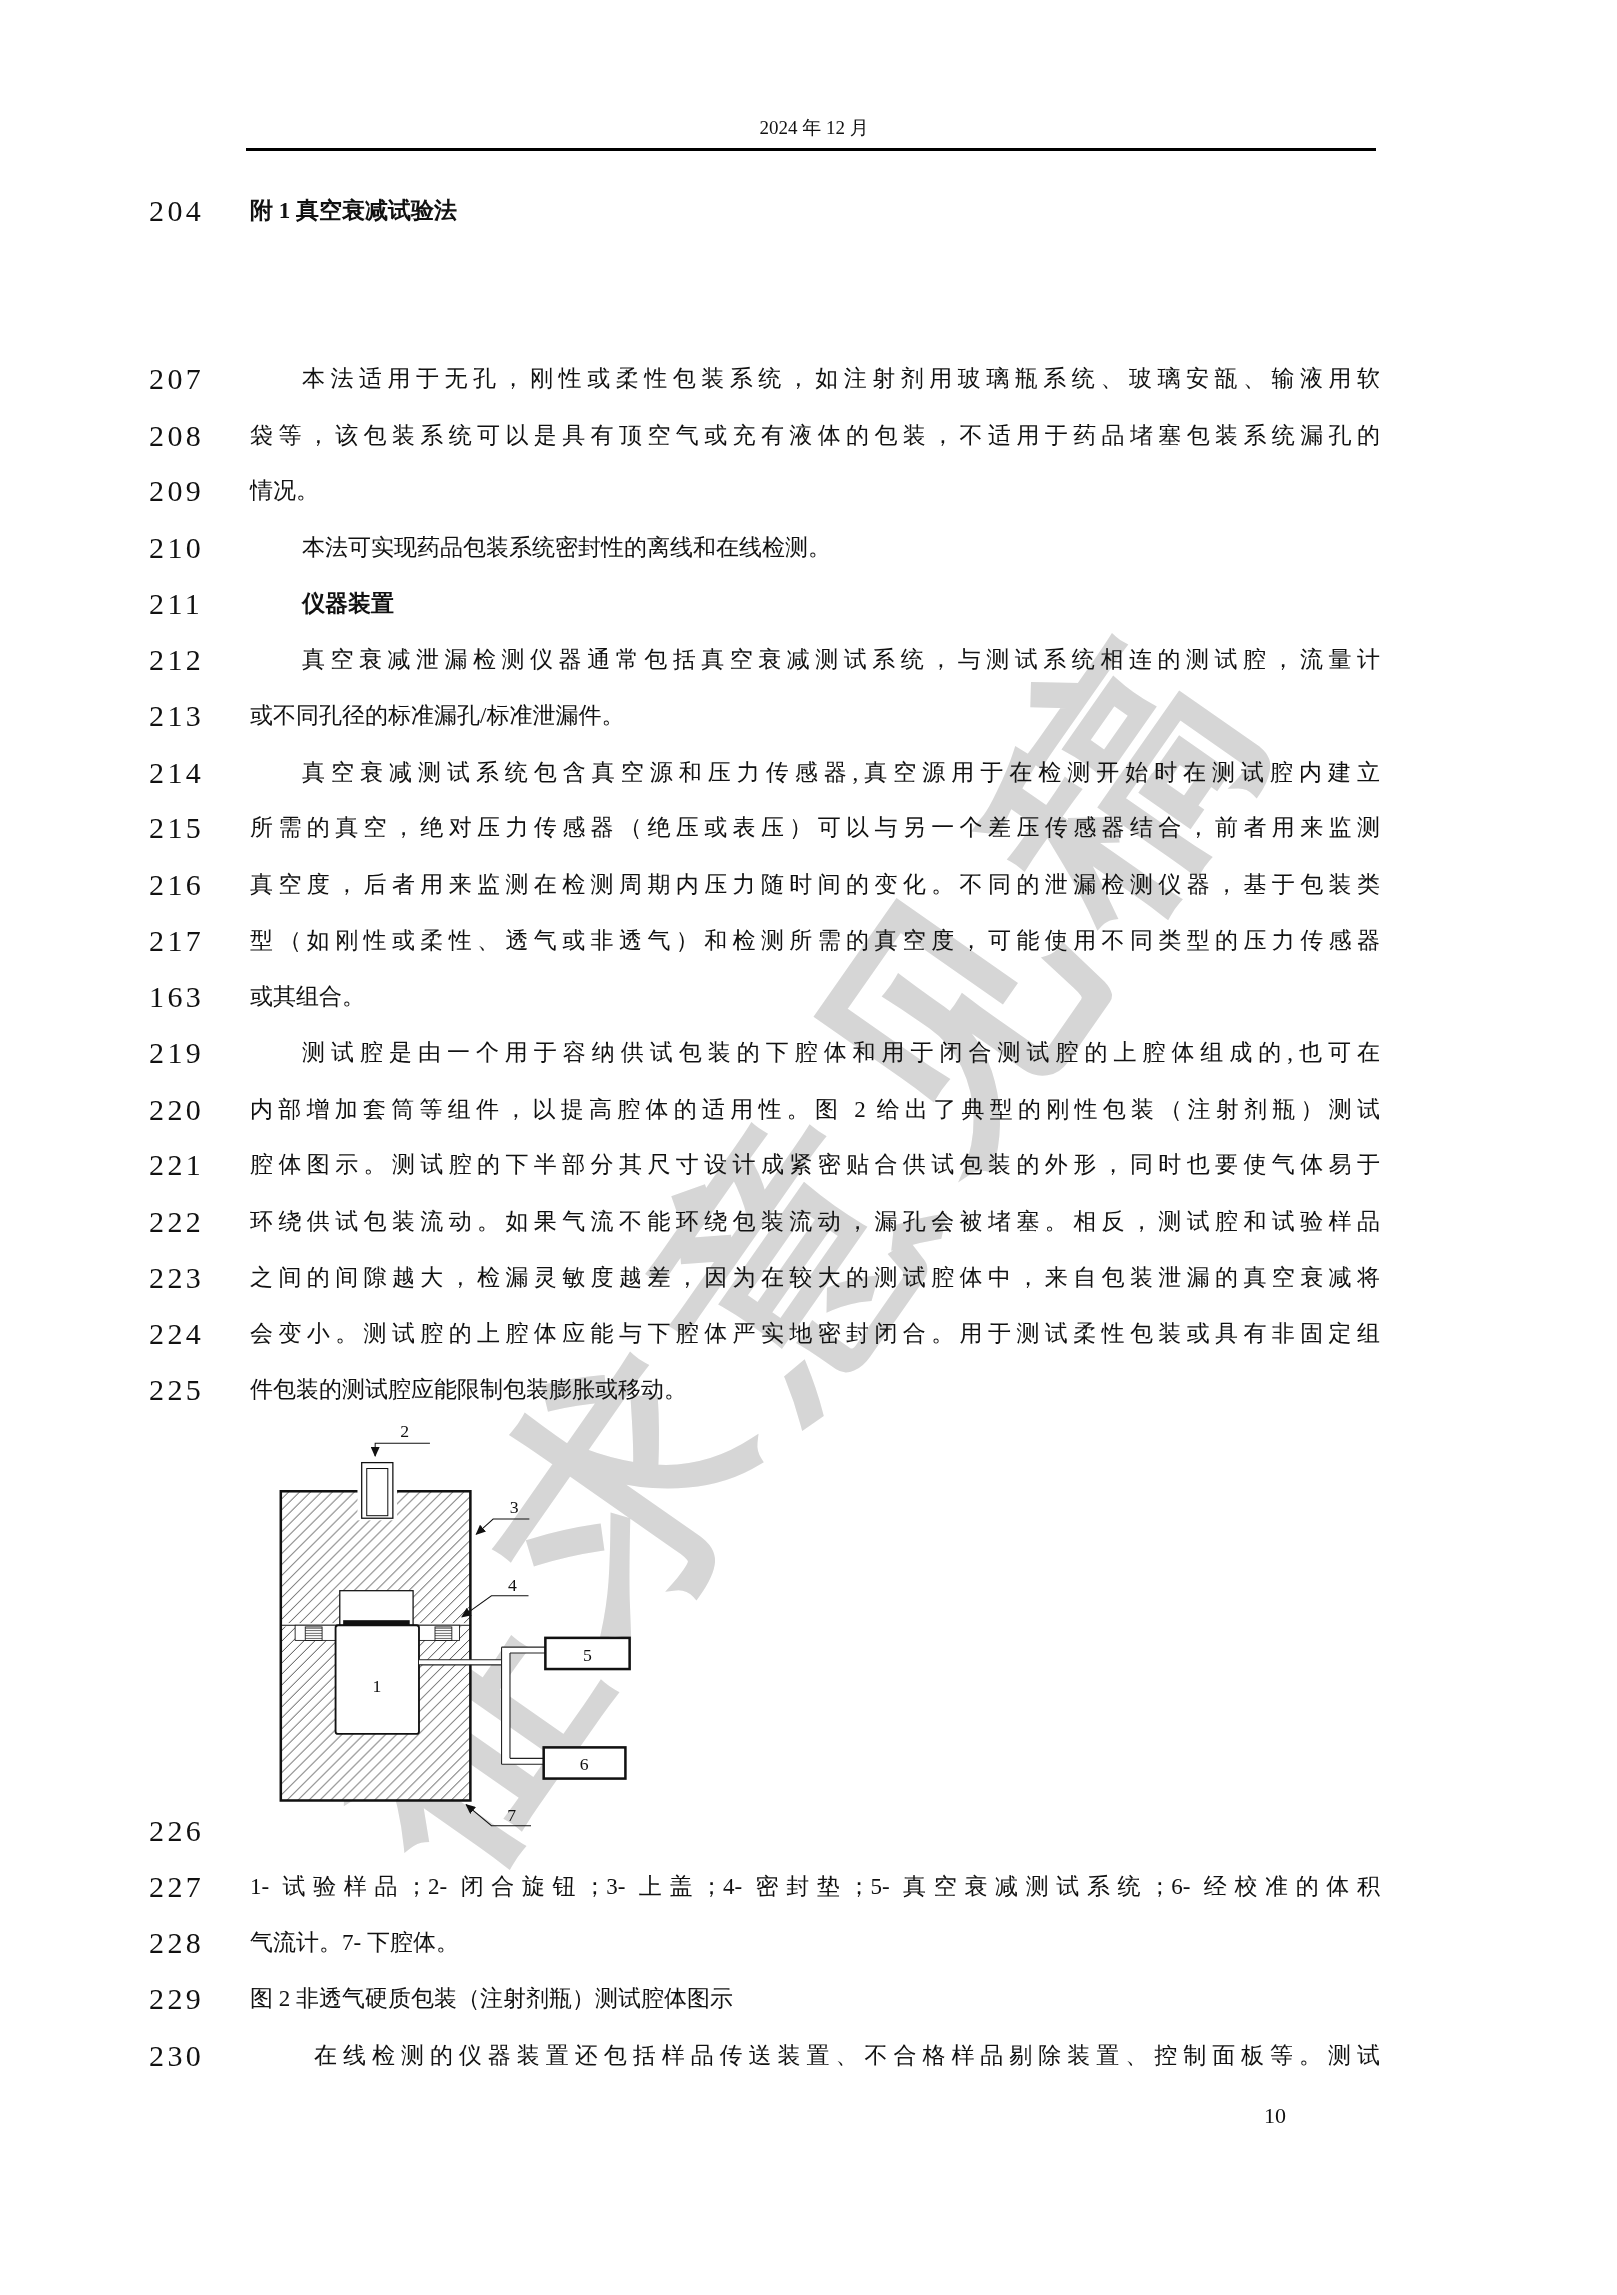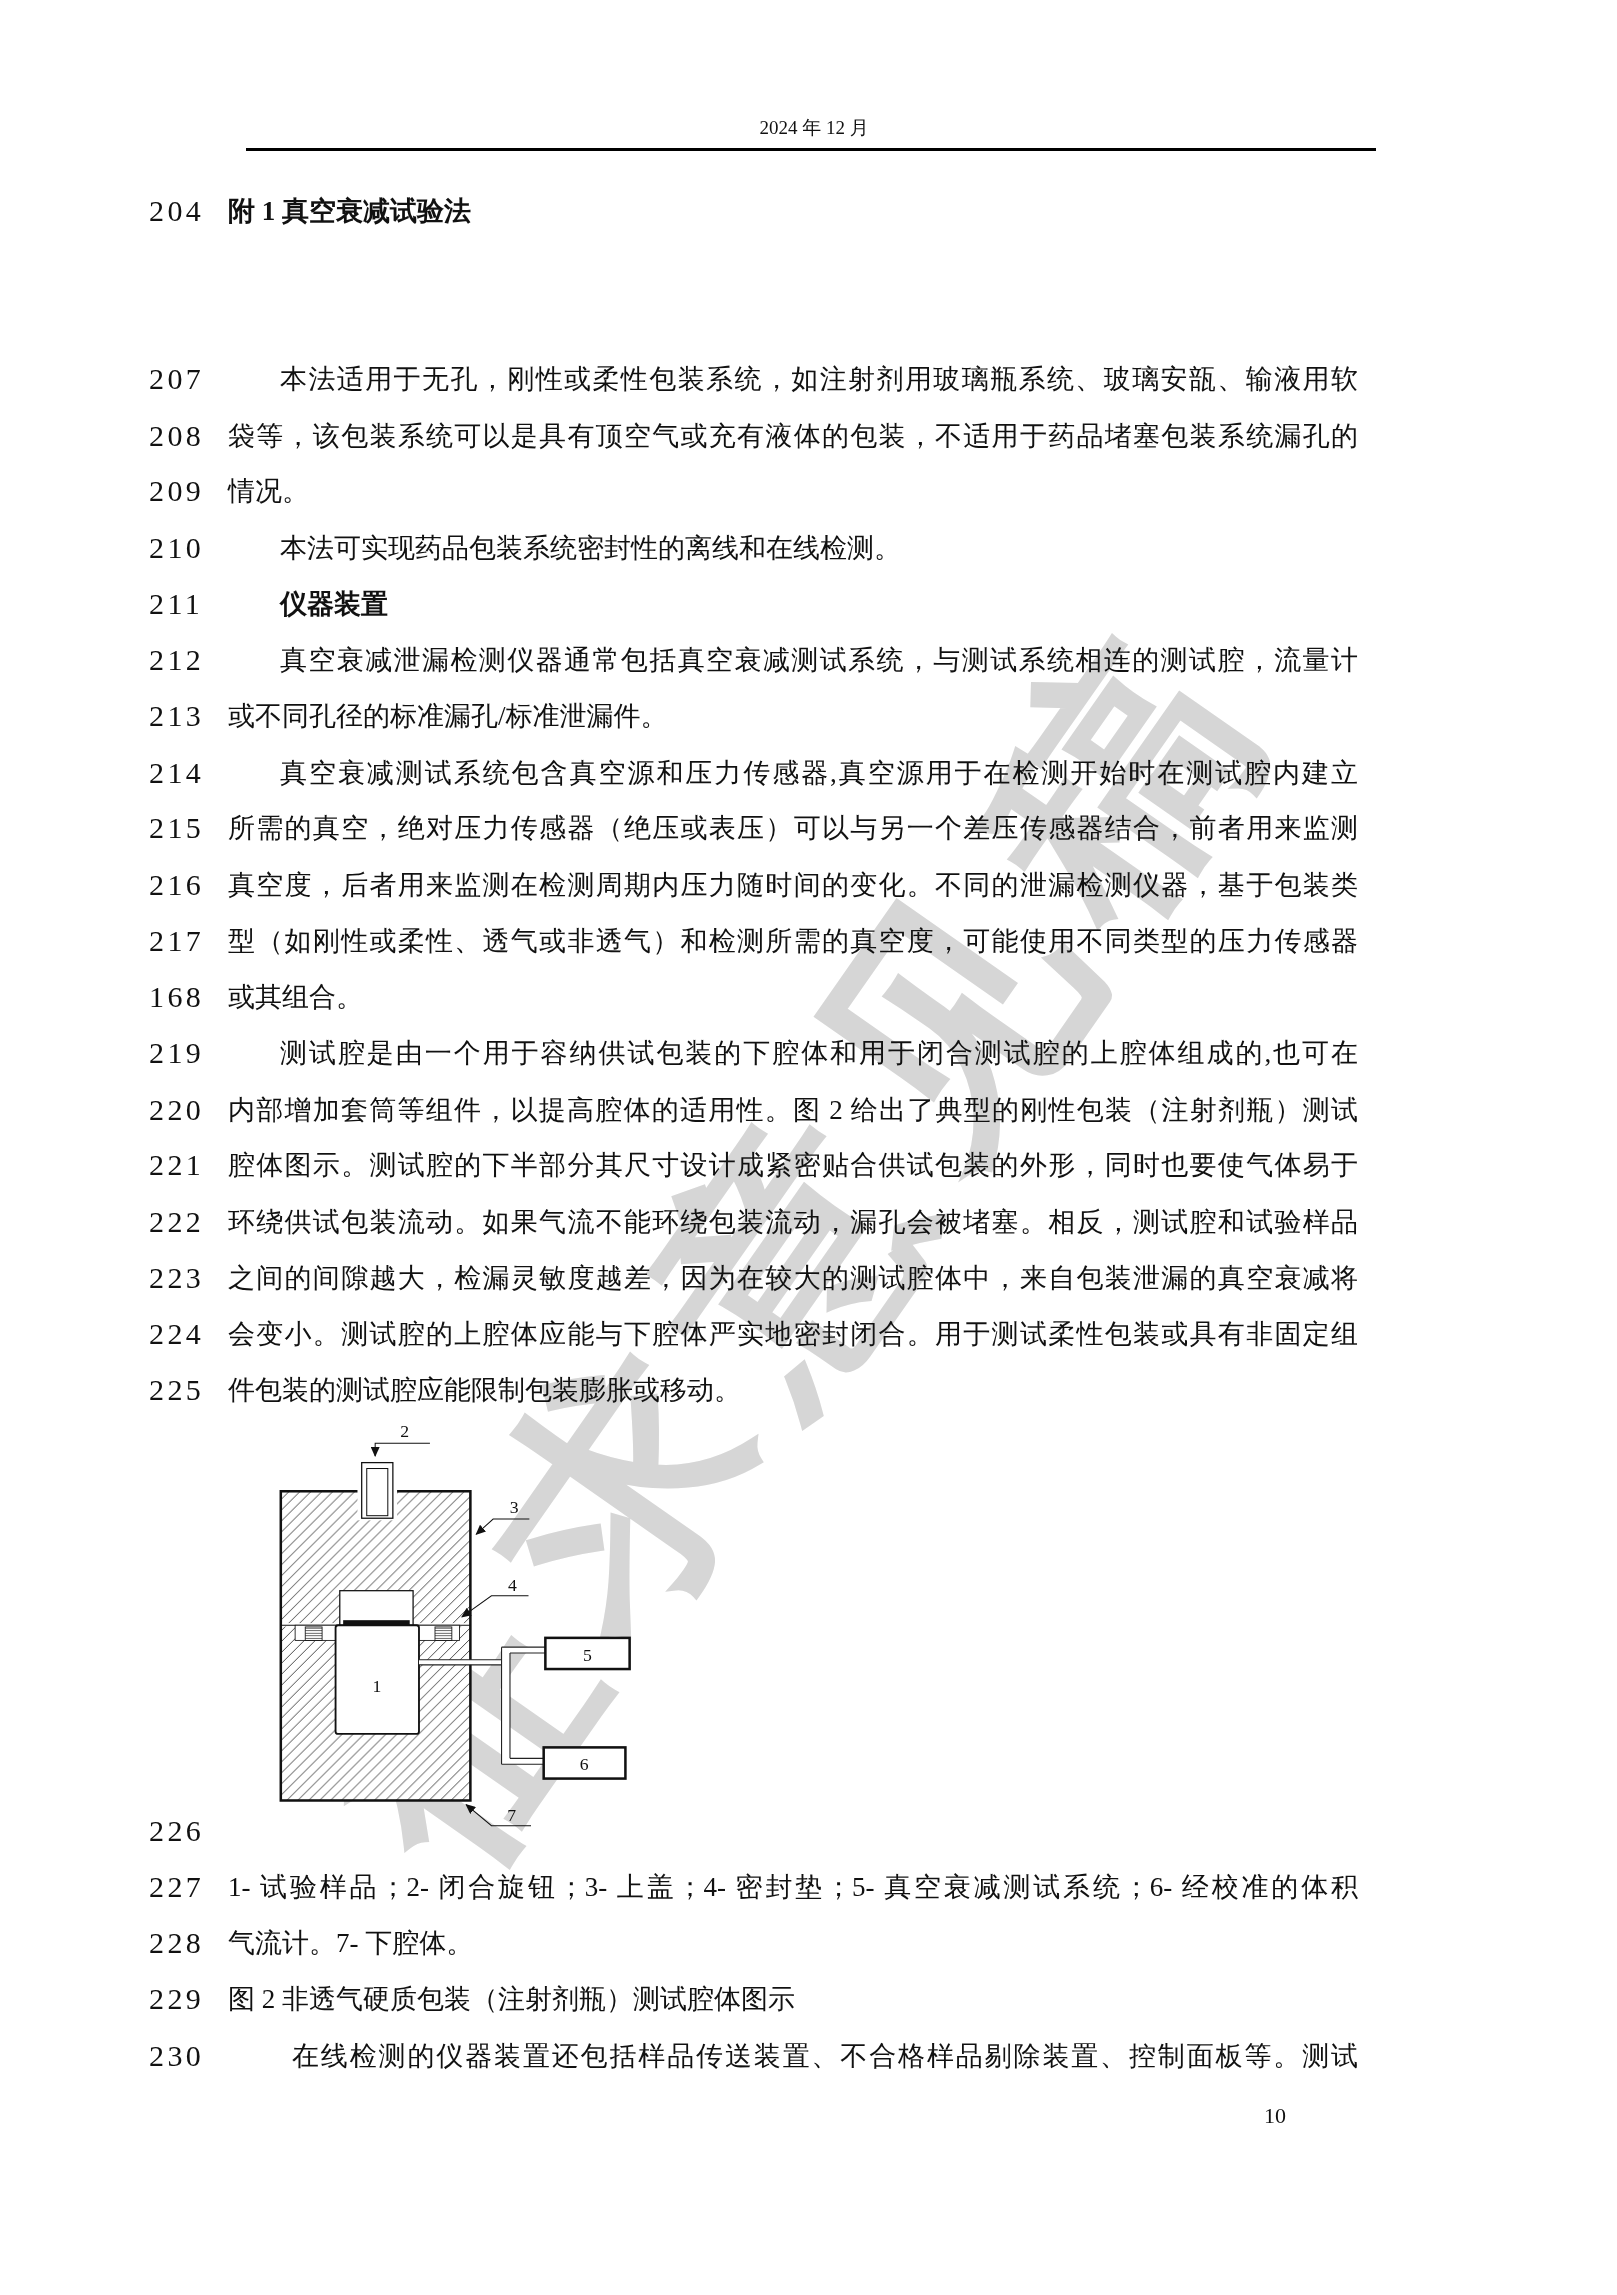--- a/index.html
+++ b/index.html
@@ -33,22 +33,22 @@
   .header-rule{
     position:absolute;left:246px;top:148px;
     width:1130px;height:2.5px;background:#000;
   }
   .row{position:absolute;left:0;width:100%;height:56px;line-height:56px;}
   .num{
     position:absolute;left:149px;width:59px;
     font-size:30px;letter-spacing:3.4px;
   }
   .txt{
-    position:absolute;left:228px;width:1130px;
-    font-size:27px;
+    position:absolute;left:250px;width:1130px;
+    font-size:23px;
     white-space:nowrap;
   }
   .just{white-space:normal;text-align:justify;text-align-last:justify;text-justify:inter-ideograph;}
   .ind{padding-left:52px;width:1078px;}
   .ind3{padding-left:64px;width:1066px;}
   .bold{font-weight:bold;}
   .pagenum{
     position:absolute;left:1264px;top:2103px;width:110px;
     text-align:left;font-size:22px;
   }
@@ -109,21 +109,21 @@
       </div>
     <div class="row" style="top:857px">
         <span class="num">216</span>
         <span class="txt just">真空度，后者用来监测在检测周期内压力随时间的变化。不同的泄漏检测仪器，基于包装类</span>
       </div>
     <div class="row" style="top:913px">
         <span class="num">217</span>
         <span class="txt just">型（如刚性或柔性、透气或非透气）和检测所需的真空度，可能使用不同类型的压力传感器</span>
       </div>
     <div class="row" style="top:969px">
-        <span class="num">168</span>
+        <span class="num">163</span>
         <span class="txt">或其组合。</span>
       </div>
     <div class="row" style="top:1025px">
         <span class="num">219</span>
         <span class="txt ind just">测试腔是由一个用于容纳供试包装的下腔体和用于闭合测试腔的上腔体组成的,也可在</span>
       </div>
     <div class="row" style="top:1082px">
         <span class="num">220</span>
         <span class="txt just">内部增加套筒等组件，以提高腔体的适用性。图 2 给出了典型的刚性包装（注射剂瓶）测试</span>
       </div>

